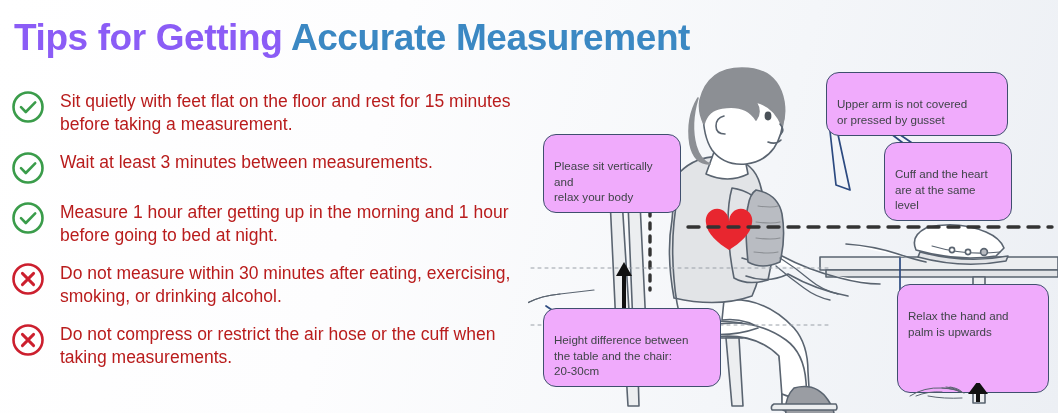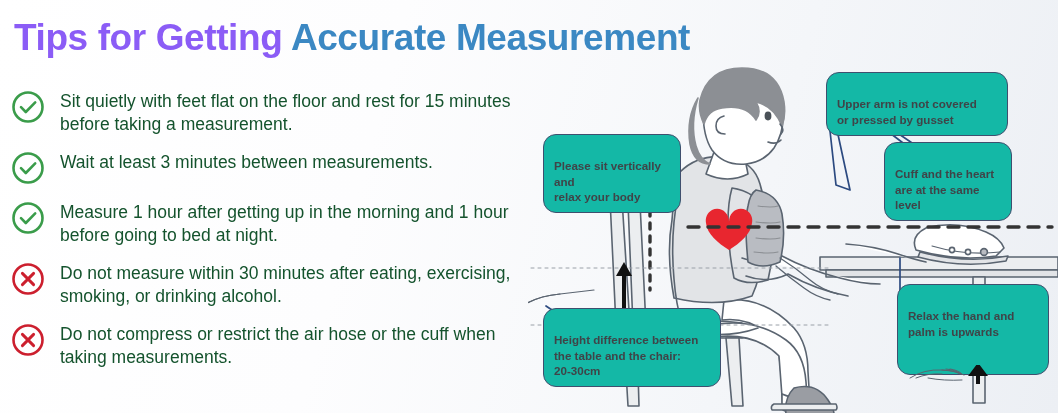--- a/index.html
+++ b/index.html
@@ -46,51 +46,50 @@
     flex: 0 0 36px;
     width: 36px;
     height: 36px;
     margin-right: 14px;
     margin-top: 1px;
   }
   .tip-icon svg { display: block; width: 36px; height: 36px; }
   .tip-text {
     font-size: 17.5px;
     line-height: 1.34;
-    color: #14532d;
+    color: #b91c1c;
     padding-top: 2px;
   }
 
   
   .illus {
     position: absolute;
     left: 528px;
     top: 0;
     width: 530px;
     height: 413px;
   }
   .illus svg { display: block; width: 530px; height: 413px; }
 
   
   .callout {
     position: absolute;
     border: 1.4px solid #3f4f6e;
     border-radius: 13px;
-    background: #14b8a6;
+    background: #f0abfc;
     color: #3f4448;
     font-size: 11.6px;
     line-height: 1.32;
     padding: 8px 10px;
     white-space: pre-line;
-    font-weight: bold;
   }
   #callout-sit-vertically { left: 543px; top: 134px; width: 138px; }
   #callout-upper-arm      { left: 826px; top: 72px;  width: 182px; }
   #callout-cuff-heart     { left: 884px; top: 142px; width: 128px; }
-  #callout-relax-hand     { left: 897px; top: 284px; width: 152px; padding-bottom: 20px; }
+  #callout-relax-hand     { left: 897px; top: 284px; width: 152px; padding-bottom: 38px; }
   #callout-height-diff    { left: 543px; top: 308px; width: 178px; }
 
   .hand-glyph {
     position: absolute;
     left: 10px;
     bottom: 4px;
     width: 86px;
     height: 20px;
   }
   .hand-glyph svg { display: block; }

